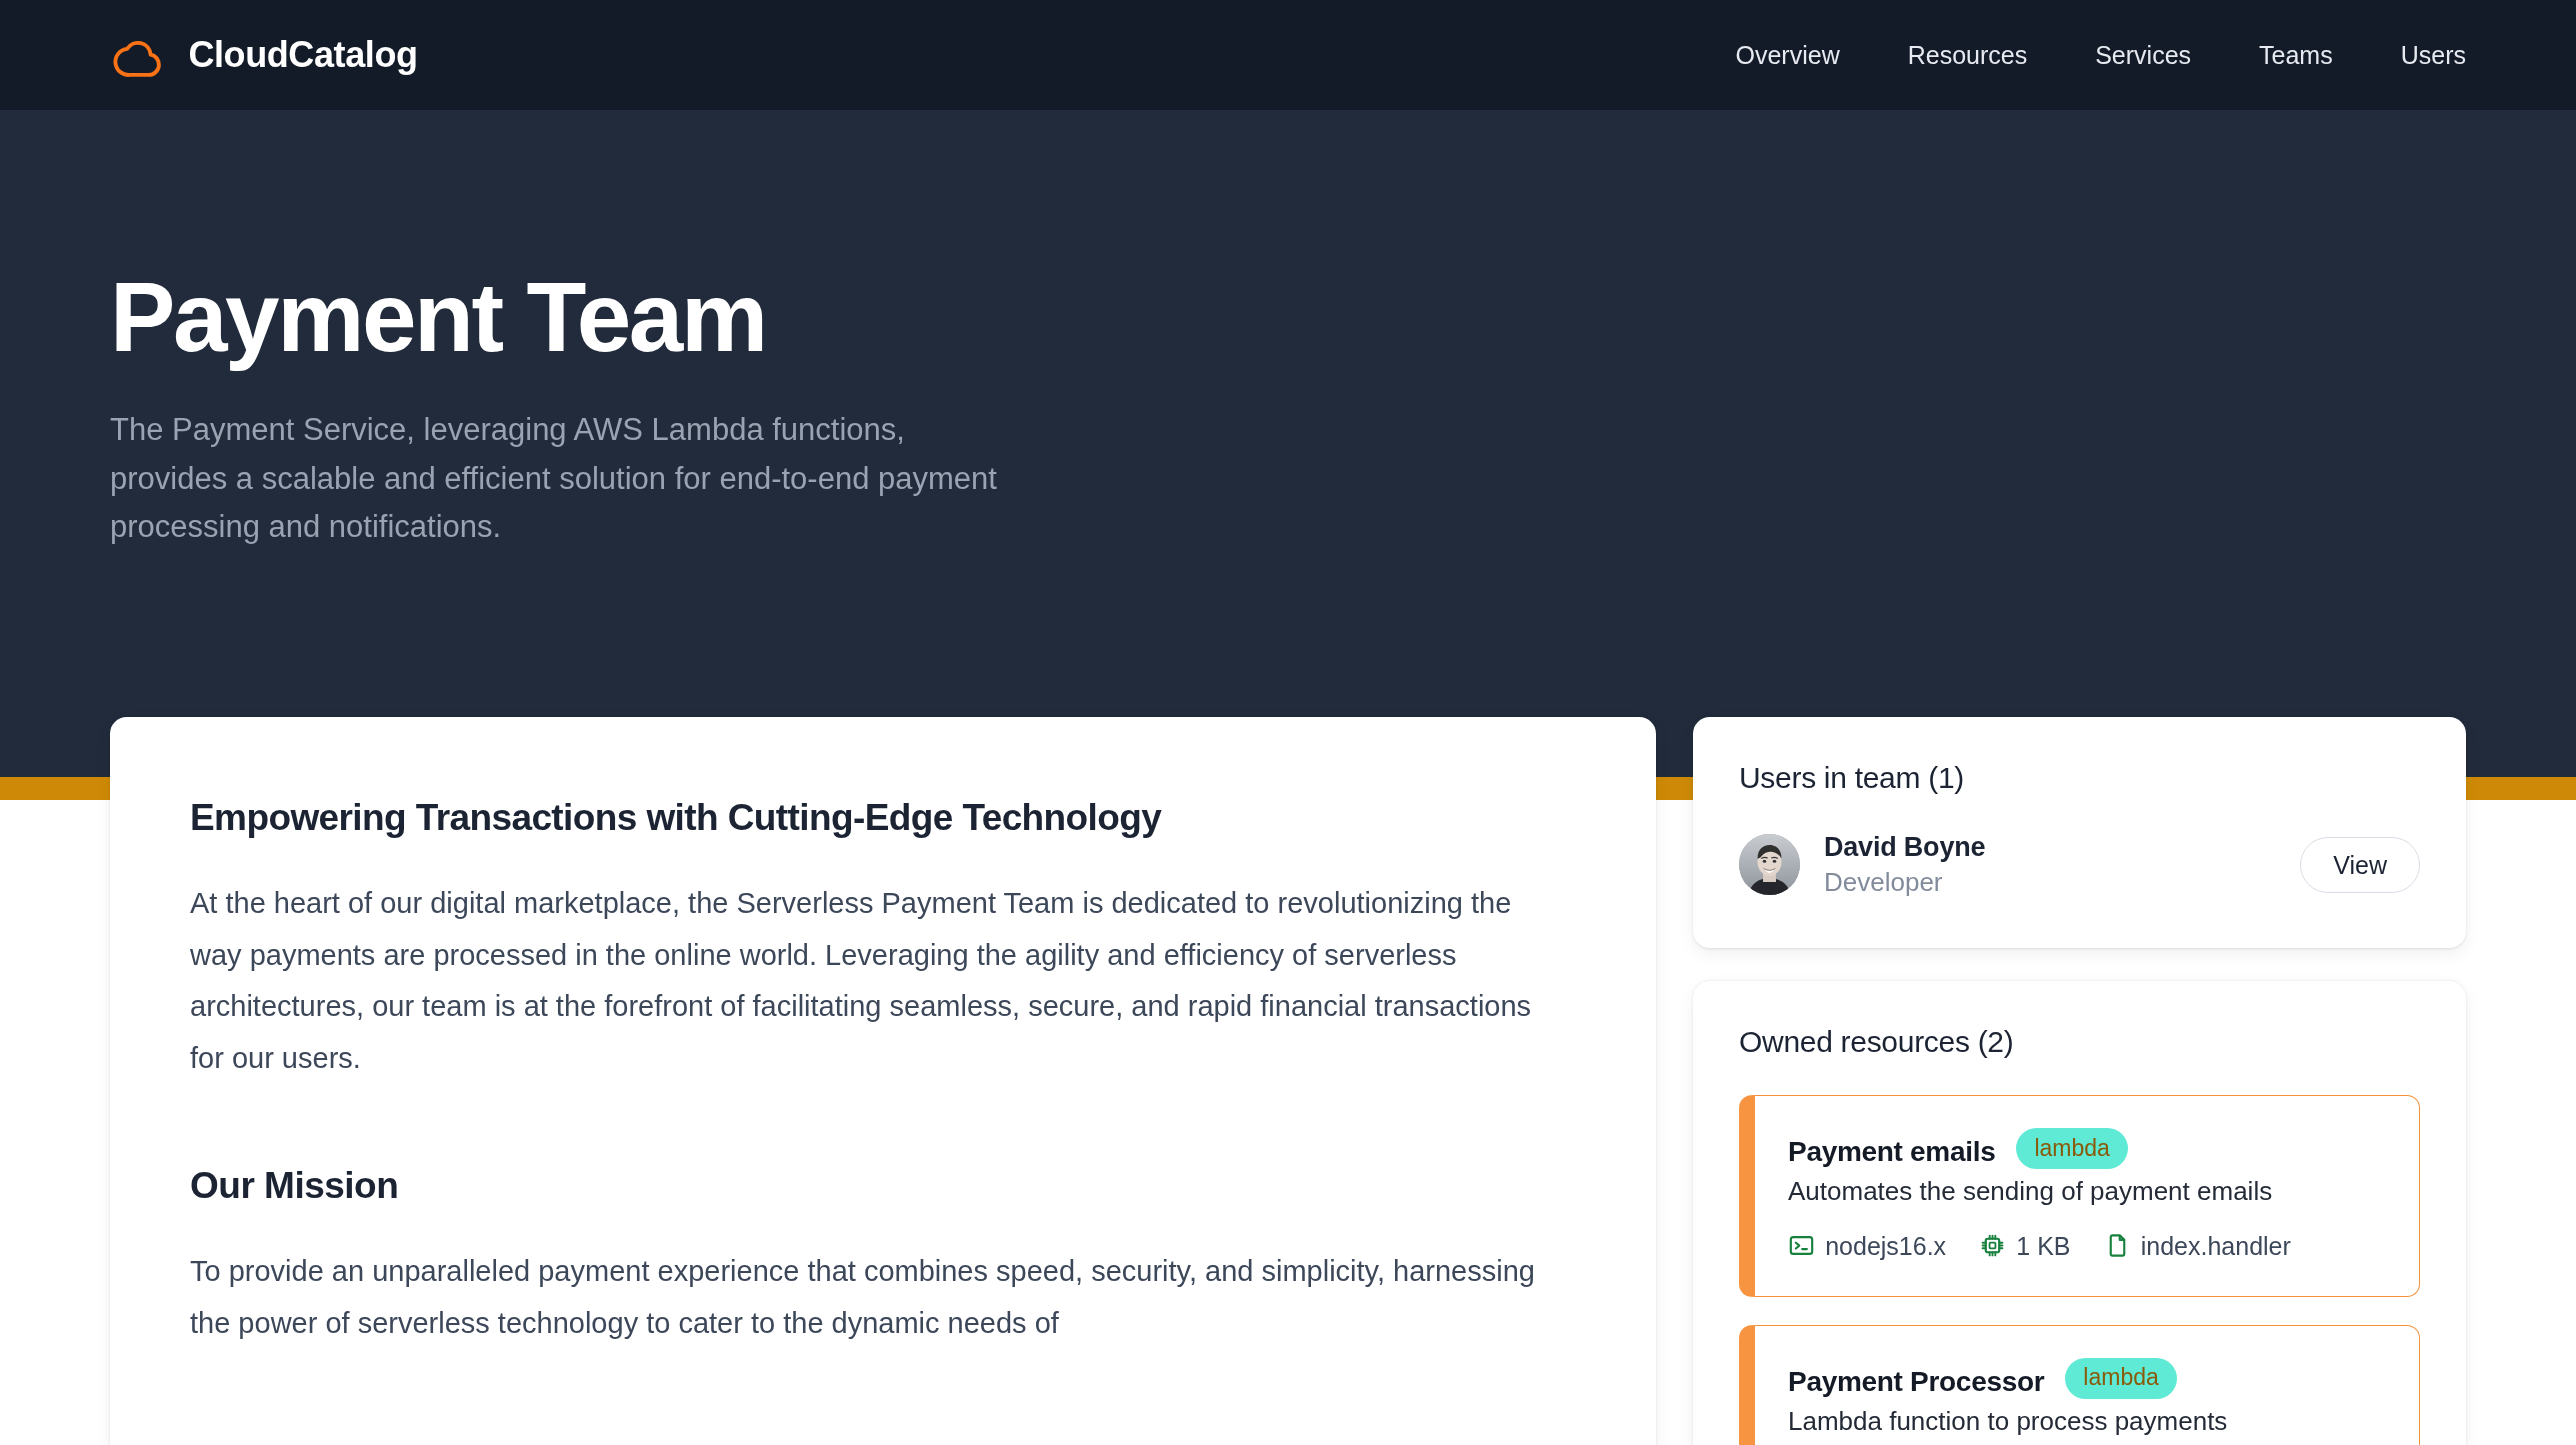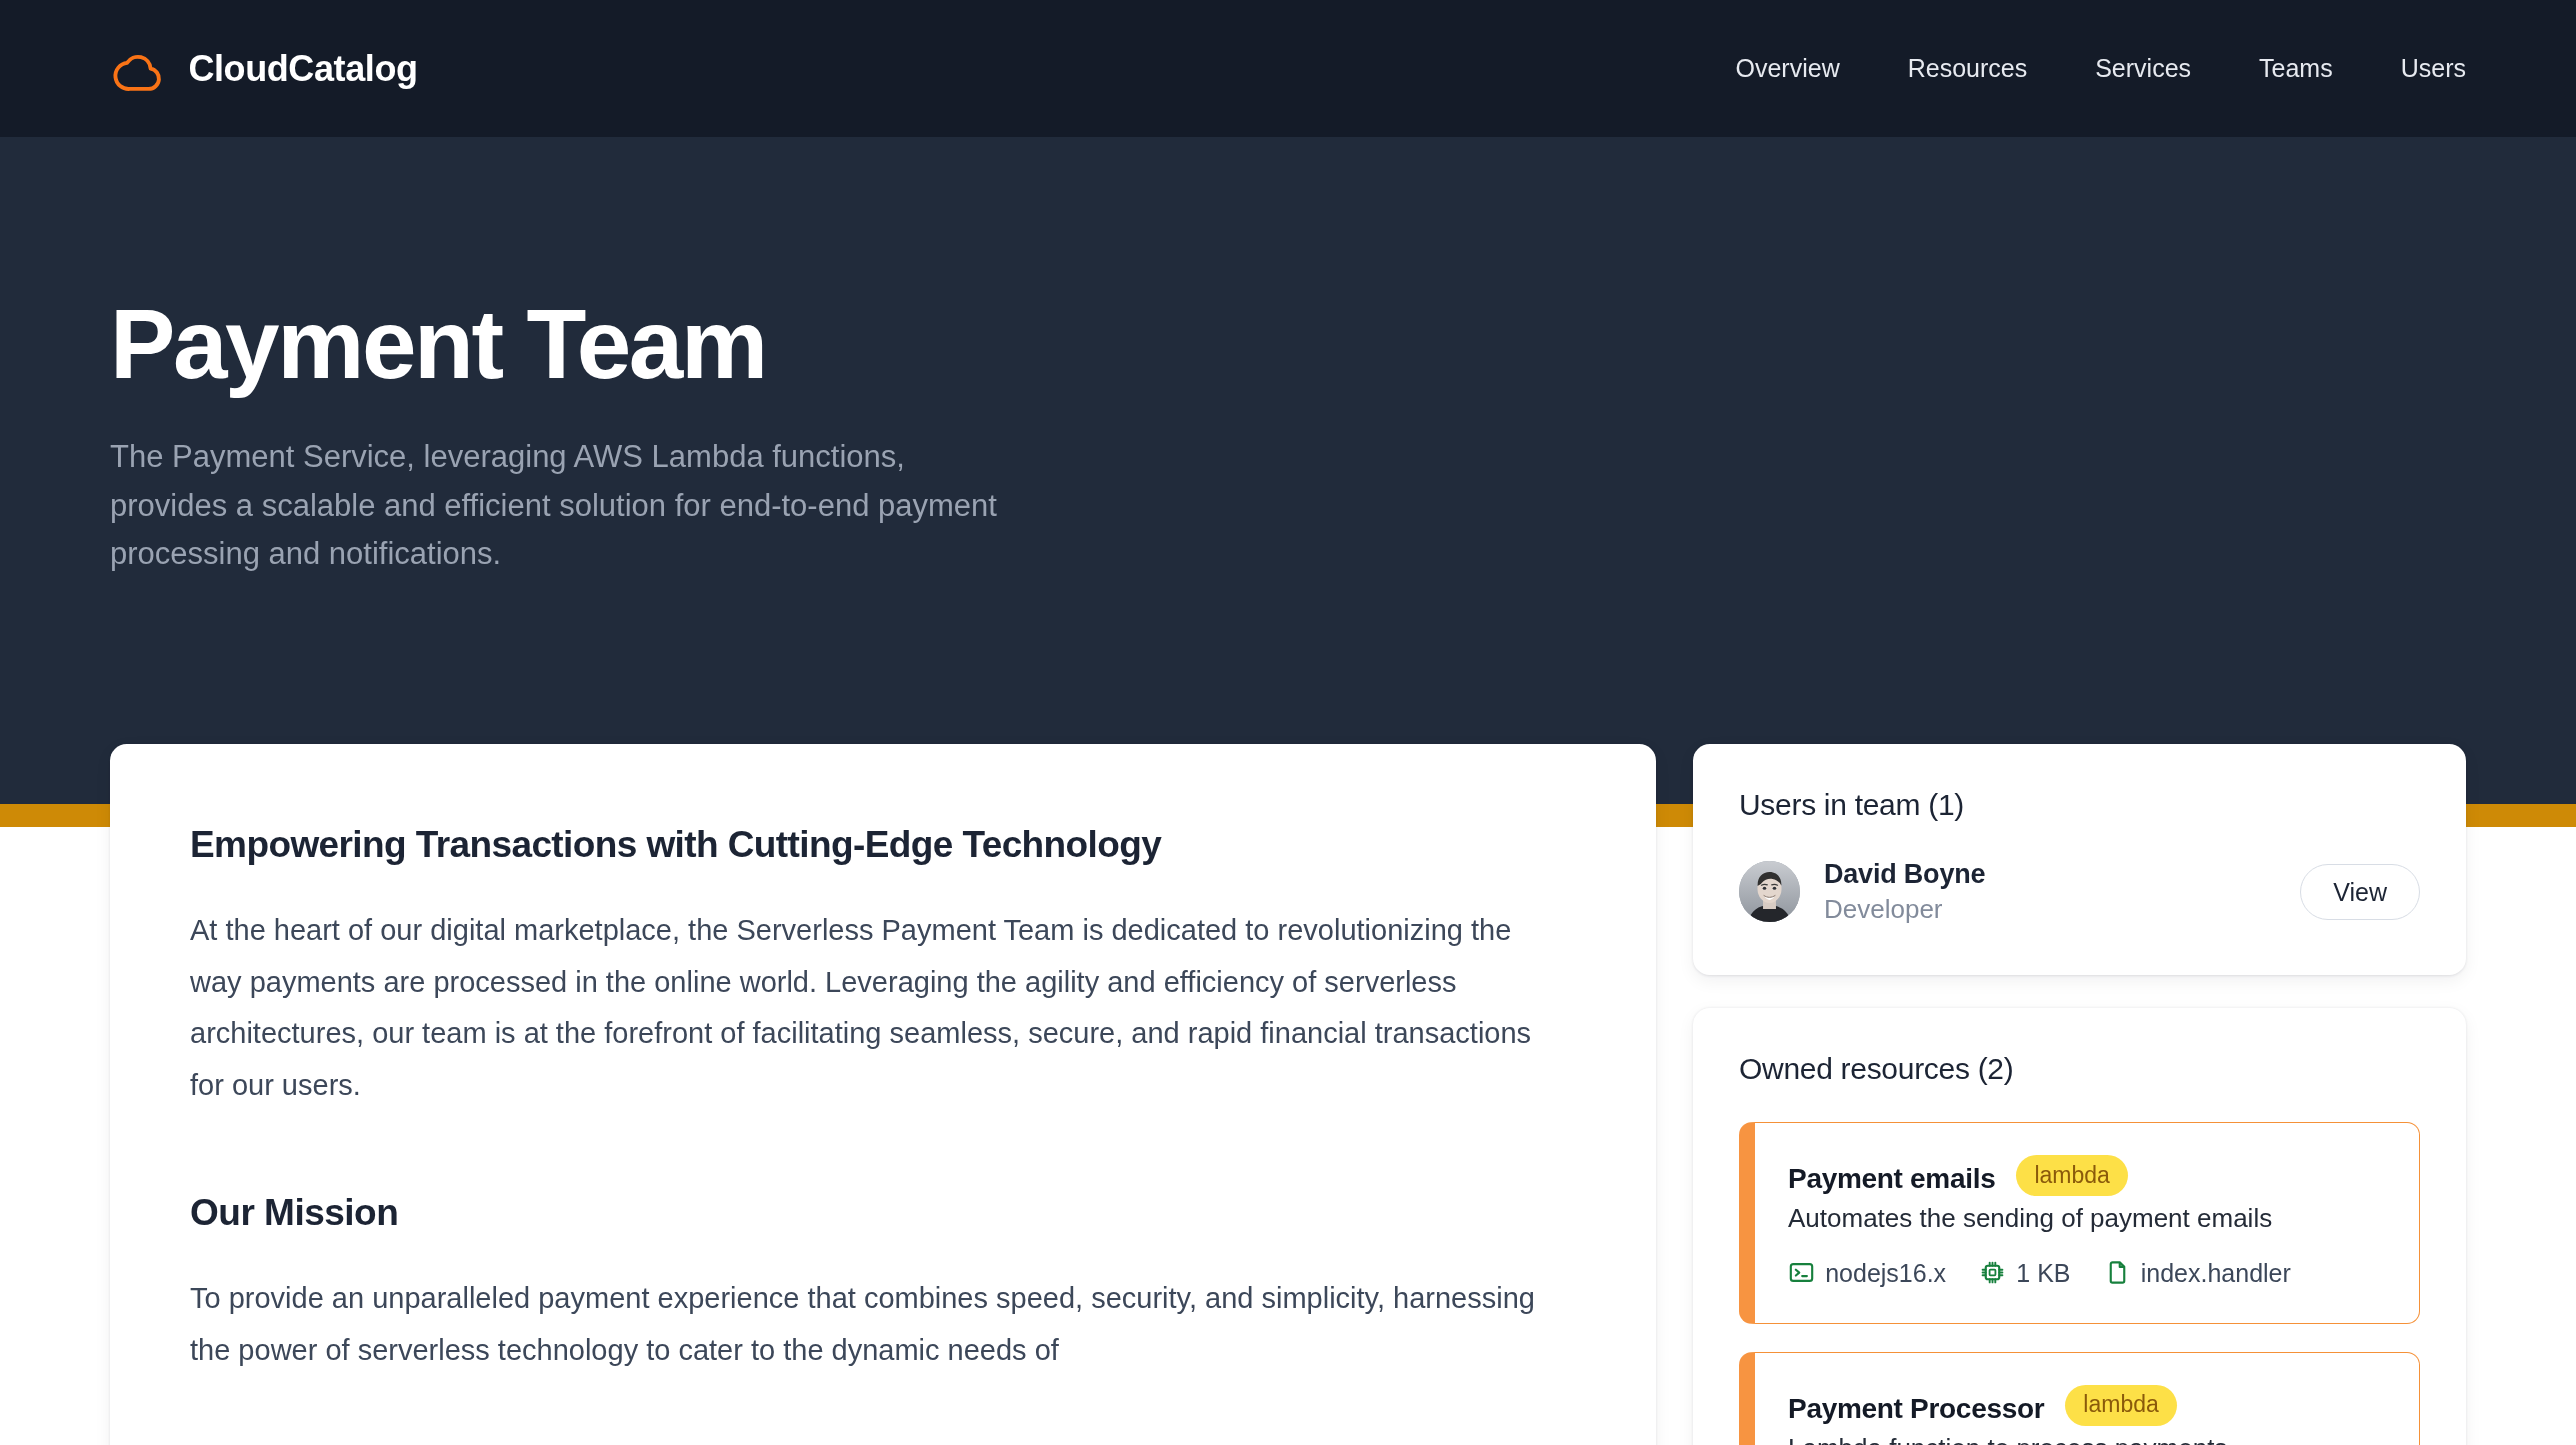--- a/index.html
+++ b/index.html
@@ -8,21 +8,21 @@
     width: 2576px;
     height: 1446px;
     overflow: hidden;
     background: #ffffff;
     font-family: "Liberation Sans", "DejaVu Sans", sans-serif;
     -webkit-font-smoothing: antialiased;
   }
 
   
   .navbar {
-    height: 137px;
+    height: 110px;
     background: #141b28;
     display: flex;
     align-items: center;
     padding: 0 110px 0 110px;
     position: relative;
     z-index: 40;
   }
   .brand {
     display: flex;
     align-items: center;
@@ -232,21 +232,21 @@
     gap: 20.4px;
   }
   .resource-name {
     color: #141a26;
     font-size: 28px;
     font-weight: 700;
     letter-spacing: -0.3px;
     line-height: 1.2;
   }
   .badge {
-    background: #fde047;
+    background: #5eead4;
     color: #8a5a0b;
     font-size: 23px;
     font-weight: 400;
     padding: 6.5px 18.6px;
     border-radius: 928px;
     line-height: 1.2;
     white-space: nowrap;
   }
   .resource-desc {
     margin-top: 5px;

